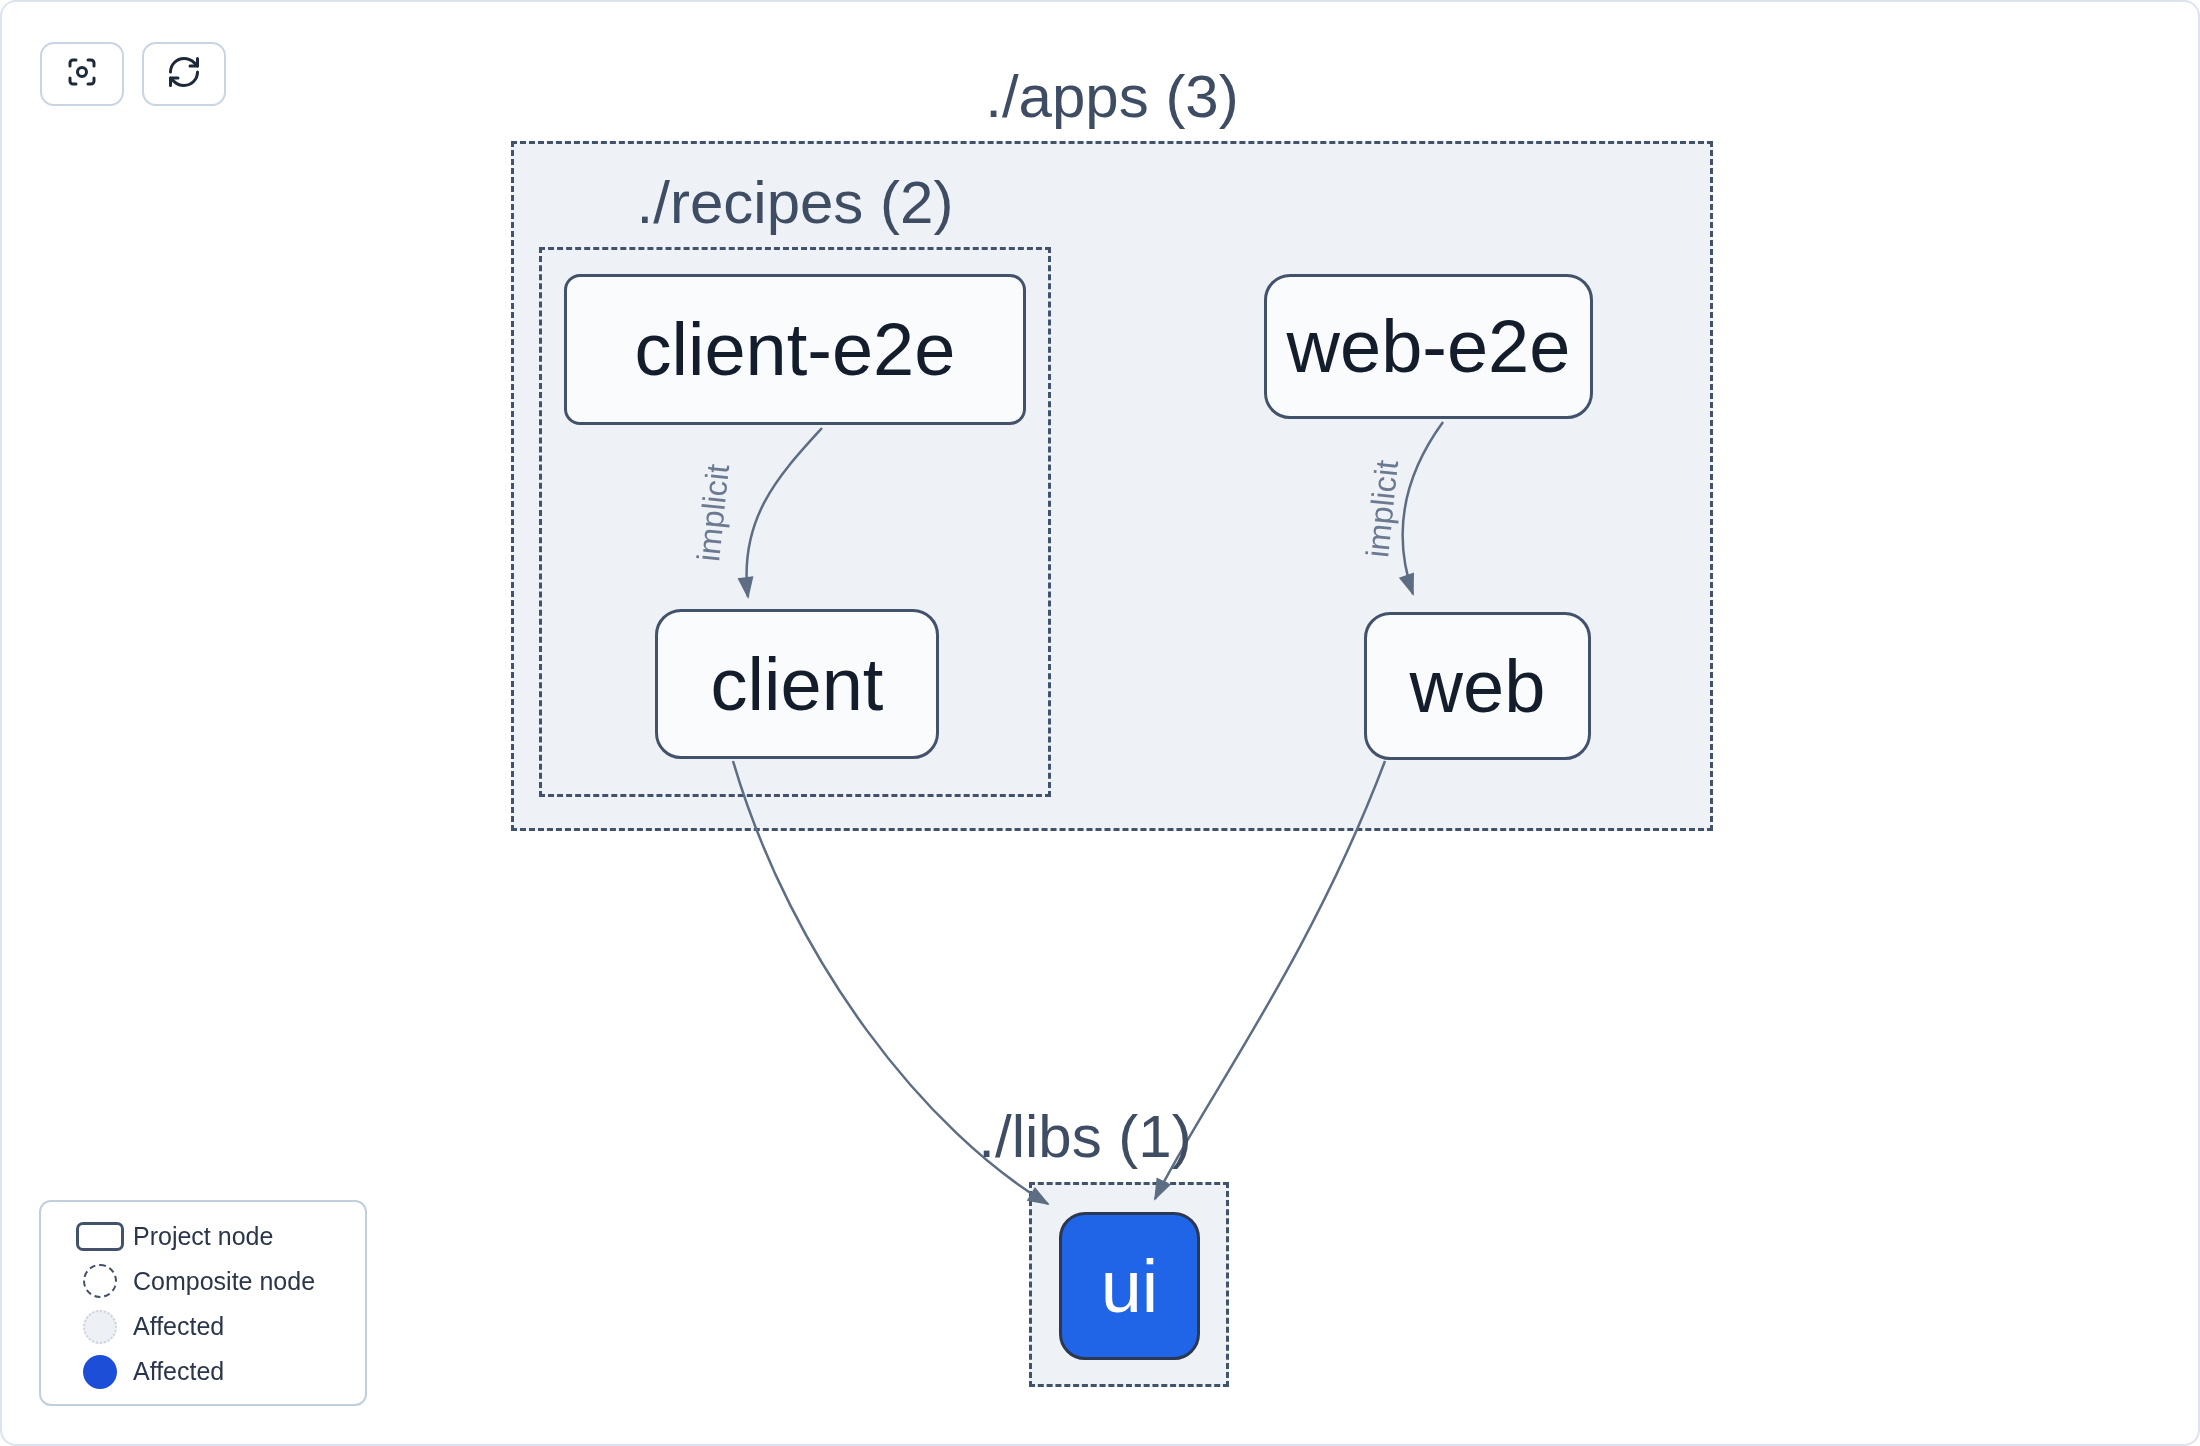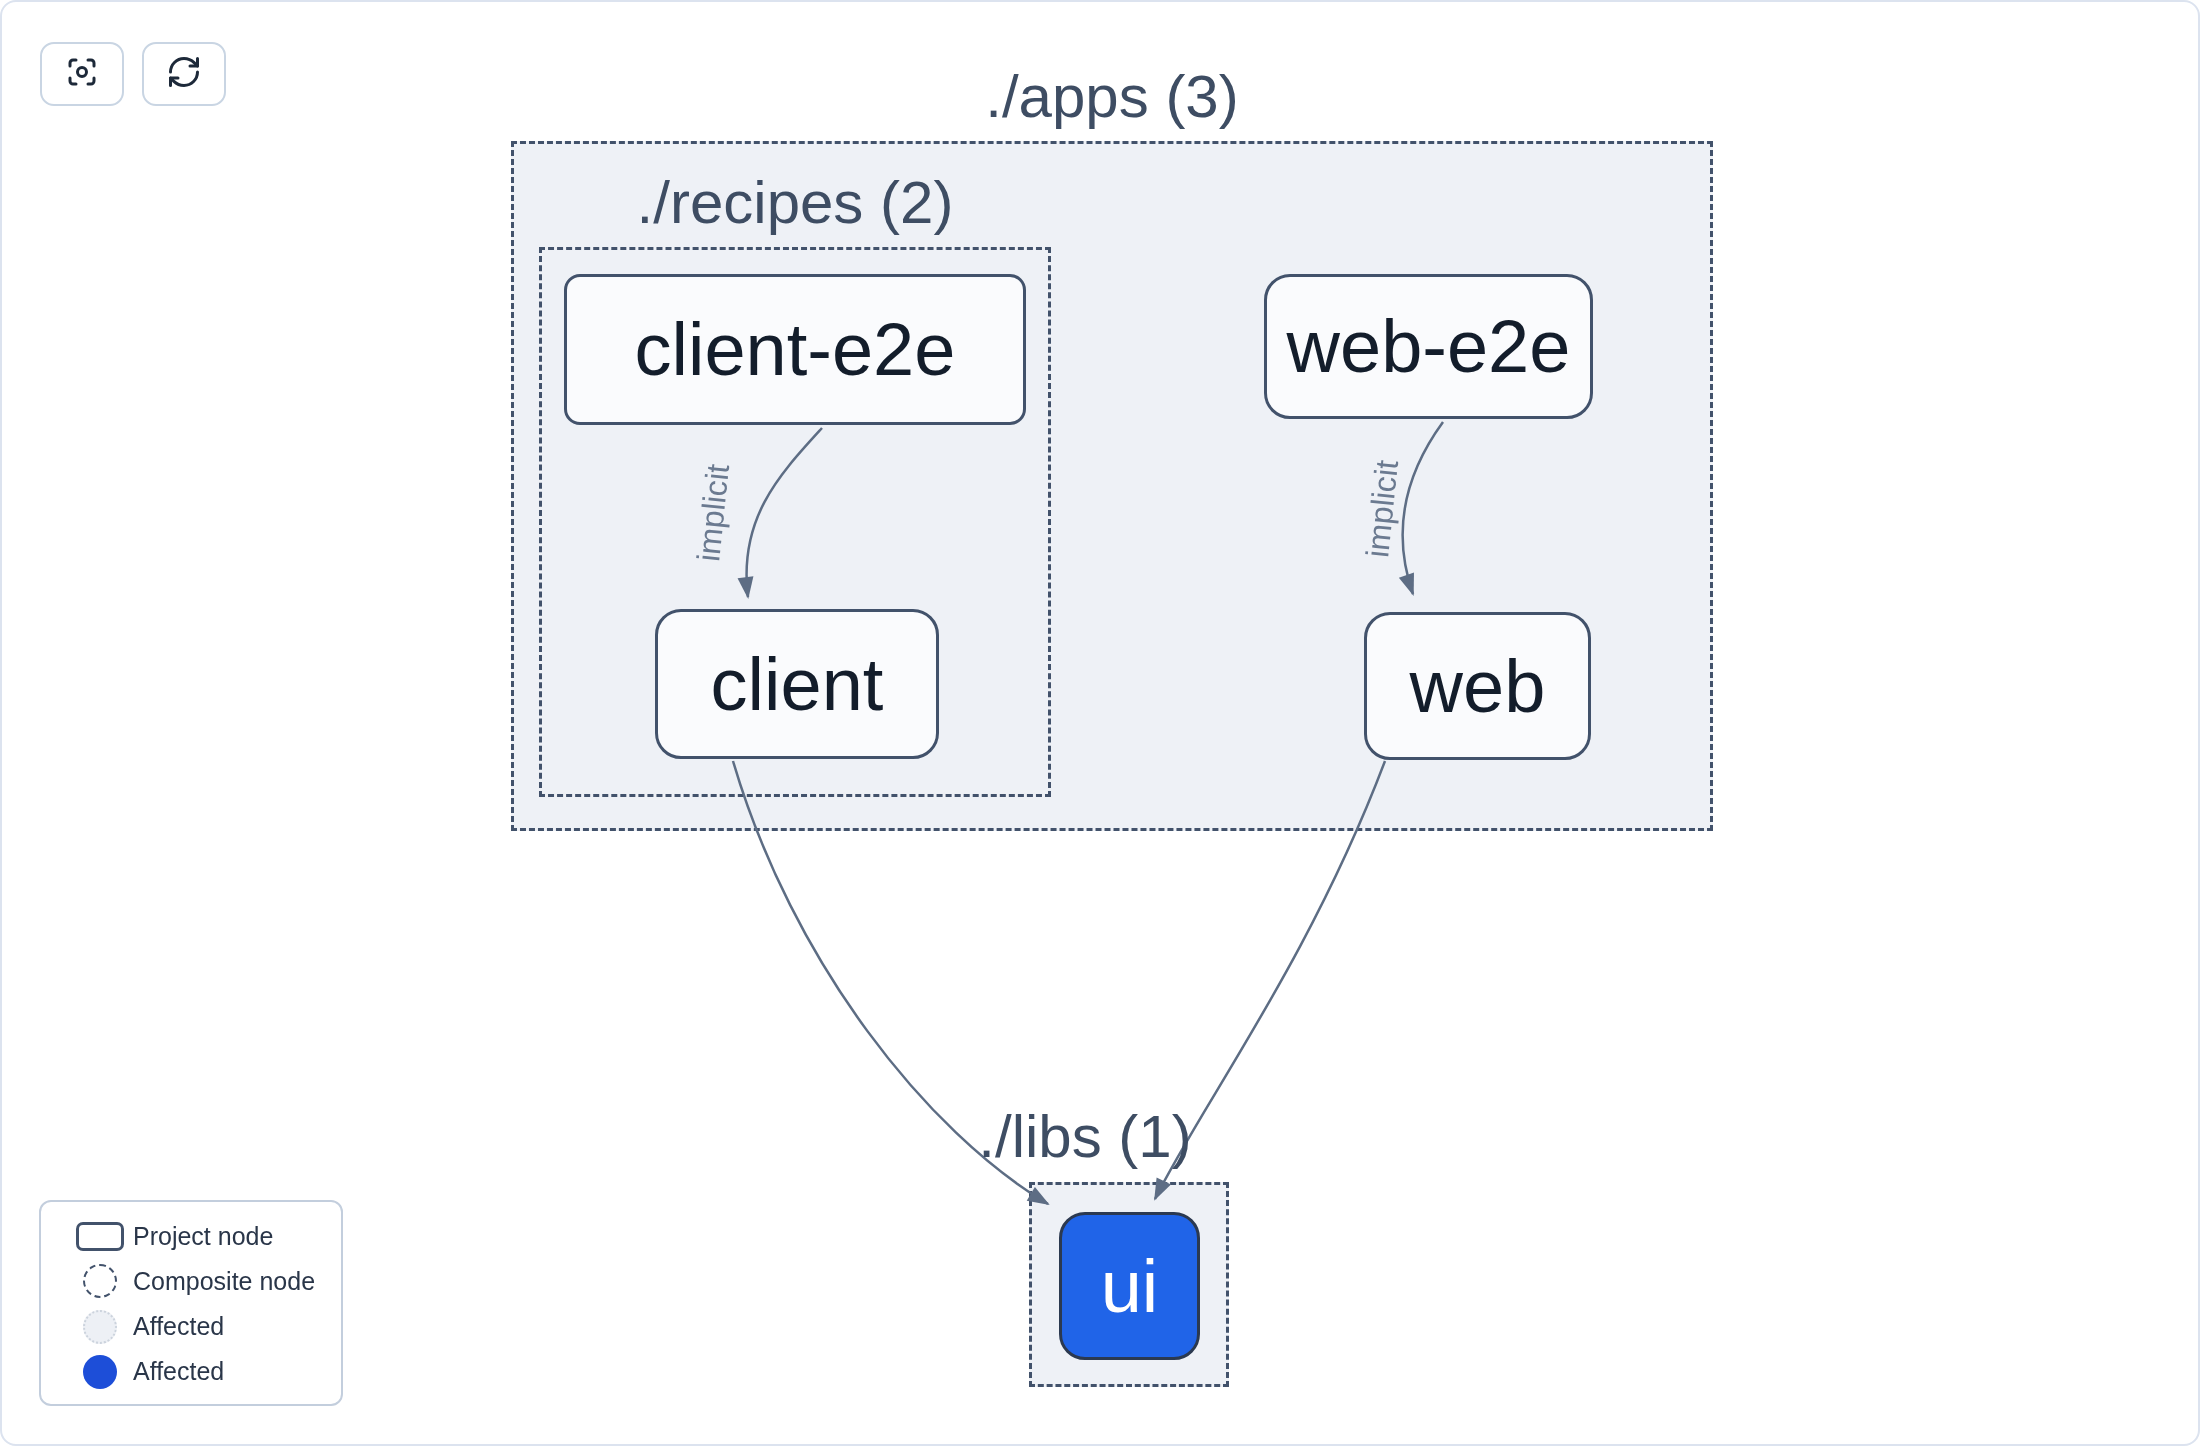--- a/index.html
+++ b/index.html
@@ -86,21 +86,21 @@
     left: 1057px; top: 1210px; width: 141px; height: 148px;
     background: #2064e8;
     border-color: #2b3950;
     color: #ffffff;
   }
 
   
   .legend {
     position: absolute;
     left: 37px; top: 1198px;
-    width: 304px; height: 206px;
+    width: 328px; height: 206px;
     background: #ffffff;
     border: 2px solid #c3cedd;
     border-radius: 12px;
     z-index: 6;
     padding: 12px 0 10px 26px;
     display: flex; flex-direction: column; justify-content: space-between;
   }
   .legend-row { display: flex; align-items: center; height: 44px; }
   .legend-swatch-cell {
     width: 66px; display: flex; align-items: center; justify-content: center;

